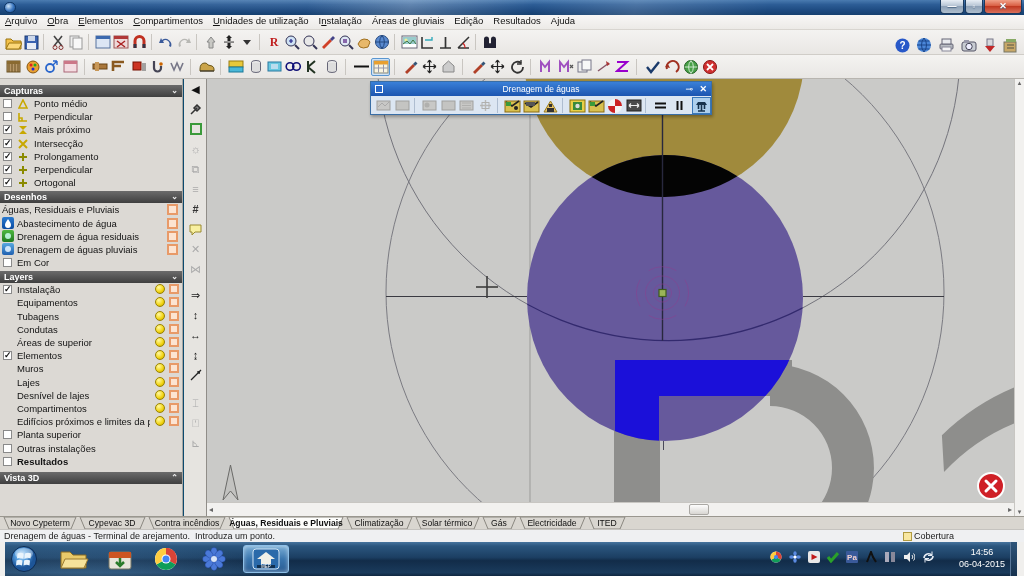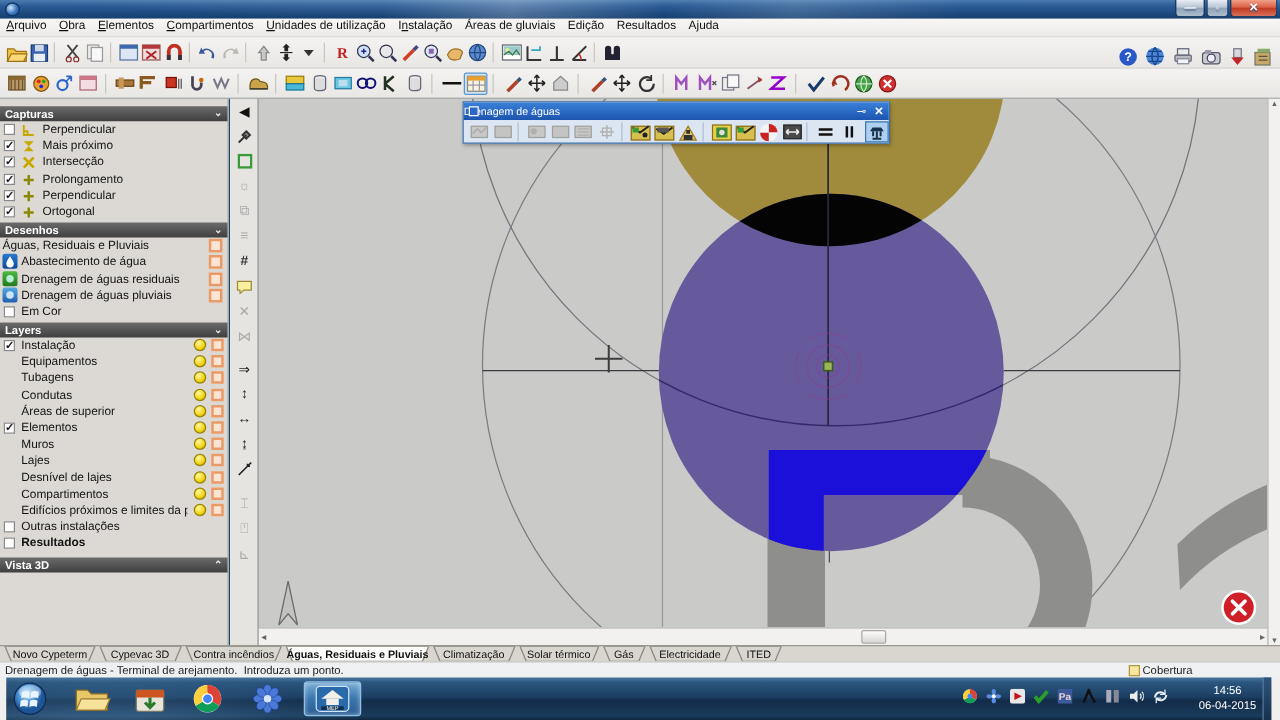--- a/index.html
+++ b/index.html
@@ -46,21 +46,21 @@
 .dro{position:absolute;right:4px;top:1px;width:11px;height:11px;background:#fce4d2;border:2px solid #e89a68;}
 .drico{position:absolute;left:2px;top:0px;width:12px;height:12px;border-radius:2px;}
 
 #vstrip{position:absolute;left:184px;top:0;width:23px;height:437px;background:#e6e4e0;border-right:1px solid #908d88;}
 .vic{width:23px;height:20px;display:flex;align-items:center;justify-content:center;font-size:11px;color:#222;}
 .vic.g{color:#aaa;}
 
 #canvas{position:absolute;left:207px;top:0;width:807px;height:423px;background:#cacac8;overflow:hidden;}
 
 #ftool{position:absolute;left:163px;top:2px;width:342px;height:34px;border:1px solid #3a6ea5;background:#dce6f2;box-shadow:1px 2px 3px rgba(0,0,0,.3);}
-#ftool .ft-title{height:14px;background:linear-gradient(180deg,#3a80d8,#1c55b0);color:#fff;font-size:8.5px;text-align:left;line-height:14px;position:relative;}
+#ftool .ft-title{height:14px;background:linear-gradient(180deg,#3a80d8,#1c55b0);color:#fff;font-size:8.5px;text-align:center;line-height:14px;position:relative;}
 #ftool .ft-ic{position:absolute;left:4px;top:3px;width:8px;height:8px;border:1px solid #fff;background:#2a68c8;}
 #ftool .ft-x{position:absolute;right:4px;top:0px;font-size:9px;font-weight:bold;}
 #ftool .ft-pin{position:absolute;right:18px;top:0px;font-size:9px;}
 #ftool .ft-body{height:19px;display:flex;align-items:center;padding-left:3px;}
 .fic{width:19px;height:17px;display:flex;align-items:center;justify-content:center;}
 .fsep{width:5px;height:15px;border-left:1px solid #aebdd0;margin:0 1px 0 2px;}
 
 #hscroll{position:absolute;left:207px;top:423px;width:807px;height:14px;background:#f2f1ef;border-top:1px solid #c8c6c2;}
 #hthumb{position:absolute;left:482px;top:1px;width:20px;height:11px;background:linear-gradient(180deg,#fdfdfd,#d8d6d2);border:1px solid #aaa8a4;border-radius:2px;}
 .harrow{position:absolute;top:2px;font-size:8px;color:#666;}
@@ -492,20 +492,27 @@
         </span>
   </div>
     </div>
   <div id="main">
     <div id="lpanel">
       <div style="height:6px"></div>
       <div class="phead">Capturas<span class="chev">⌄</span></div>
       <div class="prow">
           <span class="cb"></span>
           <svg class="capicon" viewBox="0 0 10 10">
+            <path d="M5,1 L9,9 L1,9 Z" fill="none" stroke="#c8a800" stroke-width="1.6"></path>
+          </svg>
+          <span class="captxt">Ponto médio</span>
+        </div>
+      <div class="prow">
+          <span class="cb"></span>
+          <svg class="capicon" viewBox="0 0 10 10">
             <path d="M1,1 L1,9 L9,9 M1,6 L4,6 L4,9" fill="none" stroke="#c8a800" stroke-width="1.6"></path>
           </svg>
           <span class="captxt">Perpendicular</span>
         </div>
       <div class="prow">
           <span class="cb c"></span>
           <svg class="capicon" viewBox="0 0 10 10">
             <path d="M1,1 H9 L1,9 H9 Z" fill="#c8a800"></path>
           </svg>
           <span class="captxt">Mais próximo</span>
@@ -552,21 +559,21 @@
           </span>
           <span class="captxt" style="left:17px">Abastecimento de água</span>
           <span class="dro"></span>
         </div>
       <div class="prow">
           <span class="drico" style="background:linear-gradient(180deg,#50b840,#207a20)">
             <svg viewBox="0 0 12 12">
               <circle cx="6" cy="6" r="3" fill="#cfe" opacity=".85"></circle>
             </svg>
           </span>
-          <span class="captxt" style="left:17px">Drenagem de águas residuais</span>
+          <span class="captxt" style="left:17px">Drenagem de água residuais</span>
           <span class="dro"></span>
         </div>
       <div class="prow">
           <span class="drico" style="background:linear-gradient(180deg,#58a8e0,#2060b0)">
             <svg viewBox="0 0 12 12">
               <circle cx="6" cy="6" r="3" fill="#def" opacity=".9"></circle>
             </svg>
           </span>
           <span class="captxt" style="left:17px">Drenagem de águas pluviais</span>
           <span class="dro"></span>
@@ -626,20 +633,24 @@
         </div>
       <div class="prow">
           <span class="captxt" style="left:17px">Compartimentos</span>
           <span class="lyy"></span>
           <span class="lyo"></span>
         </div>
       <div class="prow">
           <span class="captxt" style="left:17px;display:inline-block;width:133px;overflow:hidden;text-overflow:clip">Edifícios próximos e limites da pr...</span>
           <span class="lyy"></span>
           <span class="lyo"></span>
+        </div>
+      <div class="prow">
+          <span class="cb"></span>
+          <span class="captxt" style="left:17px">Planta superior</span>
         </div>
       <div class="prow">
           <span class="cb"></span>
           <span class="captxt" style="left:17px">Outras instalações</span>
         </div>
       <div class="prow">
           <span class="cb"></span>
           <span class="captxt" style="left:17px;font-weight:bold">Resultados</span>
         </div>
       <div style="height:4px"></div>

